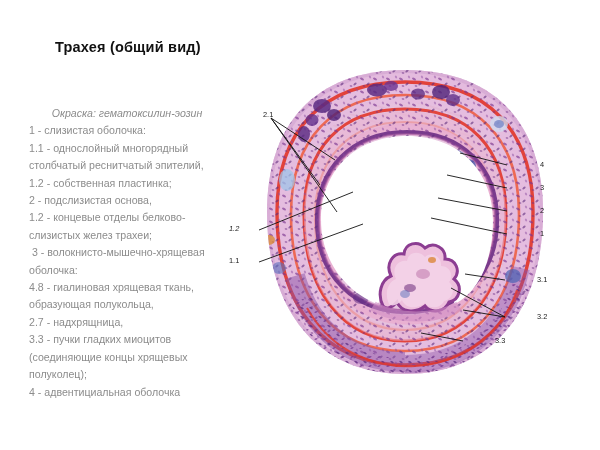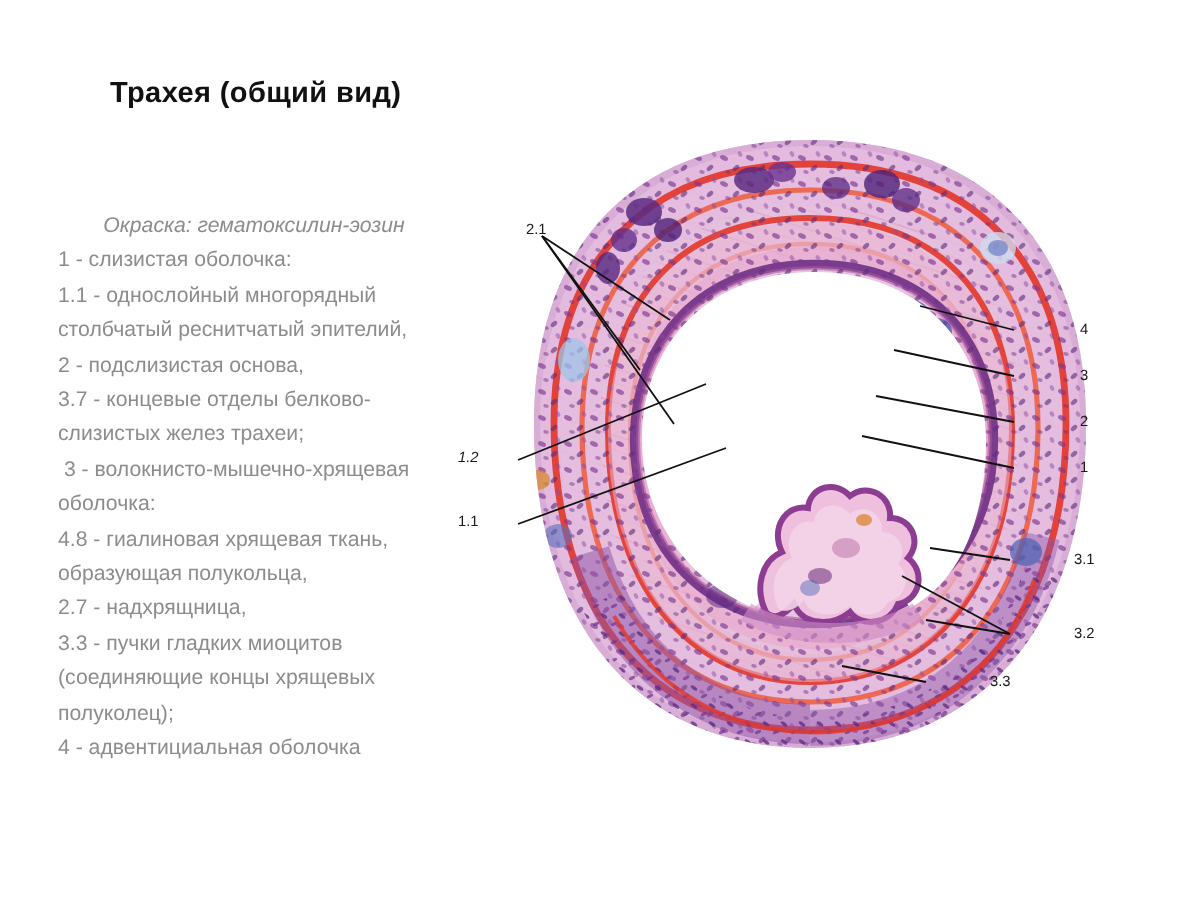--- a/index.html
+++ b/index.html
@@ -42,22 +42,23 @@
 
 <div id="slide">
 
   <div id="page-title">Трахея (общий вид)</div>
 
   <div id="legend">
     <div class="ln stain">Окраска: гематоксилин-эозин</div>
     <div class="ln">1 - слизистая оболочка:</div>
     <div class="ln">1.1 - однослойный многорядный
 столбчатый реснитчатый эпителий,</div>
+    <div class="ln">1.2 - собственная пластинка;</div>
     <div class="ln">2 - подслизистая основа,</div>
-    <div class="ln">3.7 - концевые отделы белково-
+    <div class="ln">1.2 - концевые отделы белково-
 слизистых желез трахеи;</div>
     <div class="ln"> 3 - волокнисто-мышечно-хрящевая
 оболочка:</div>
     <div class="ln">4.8 - гиалиновая хрящевая ткань,
 образующая полукольца,</div>
     <div class="ln">2.7 - надхрящница,</div>
     <div class="ln">3.3 - пучки гладких миоцитов
 (соединяющие концы хрящевых
 полуколец);</div>
     <div class="ln">4 - адвентициальная оболочка</div>

